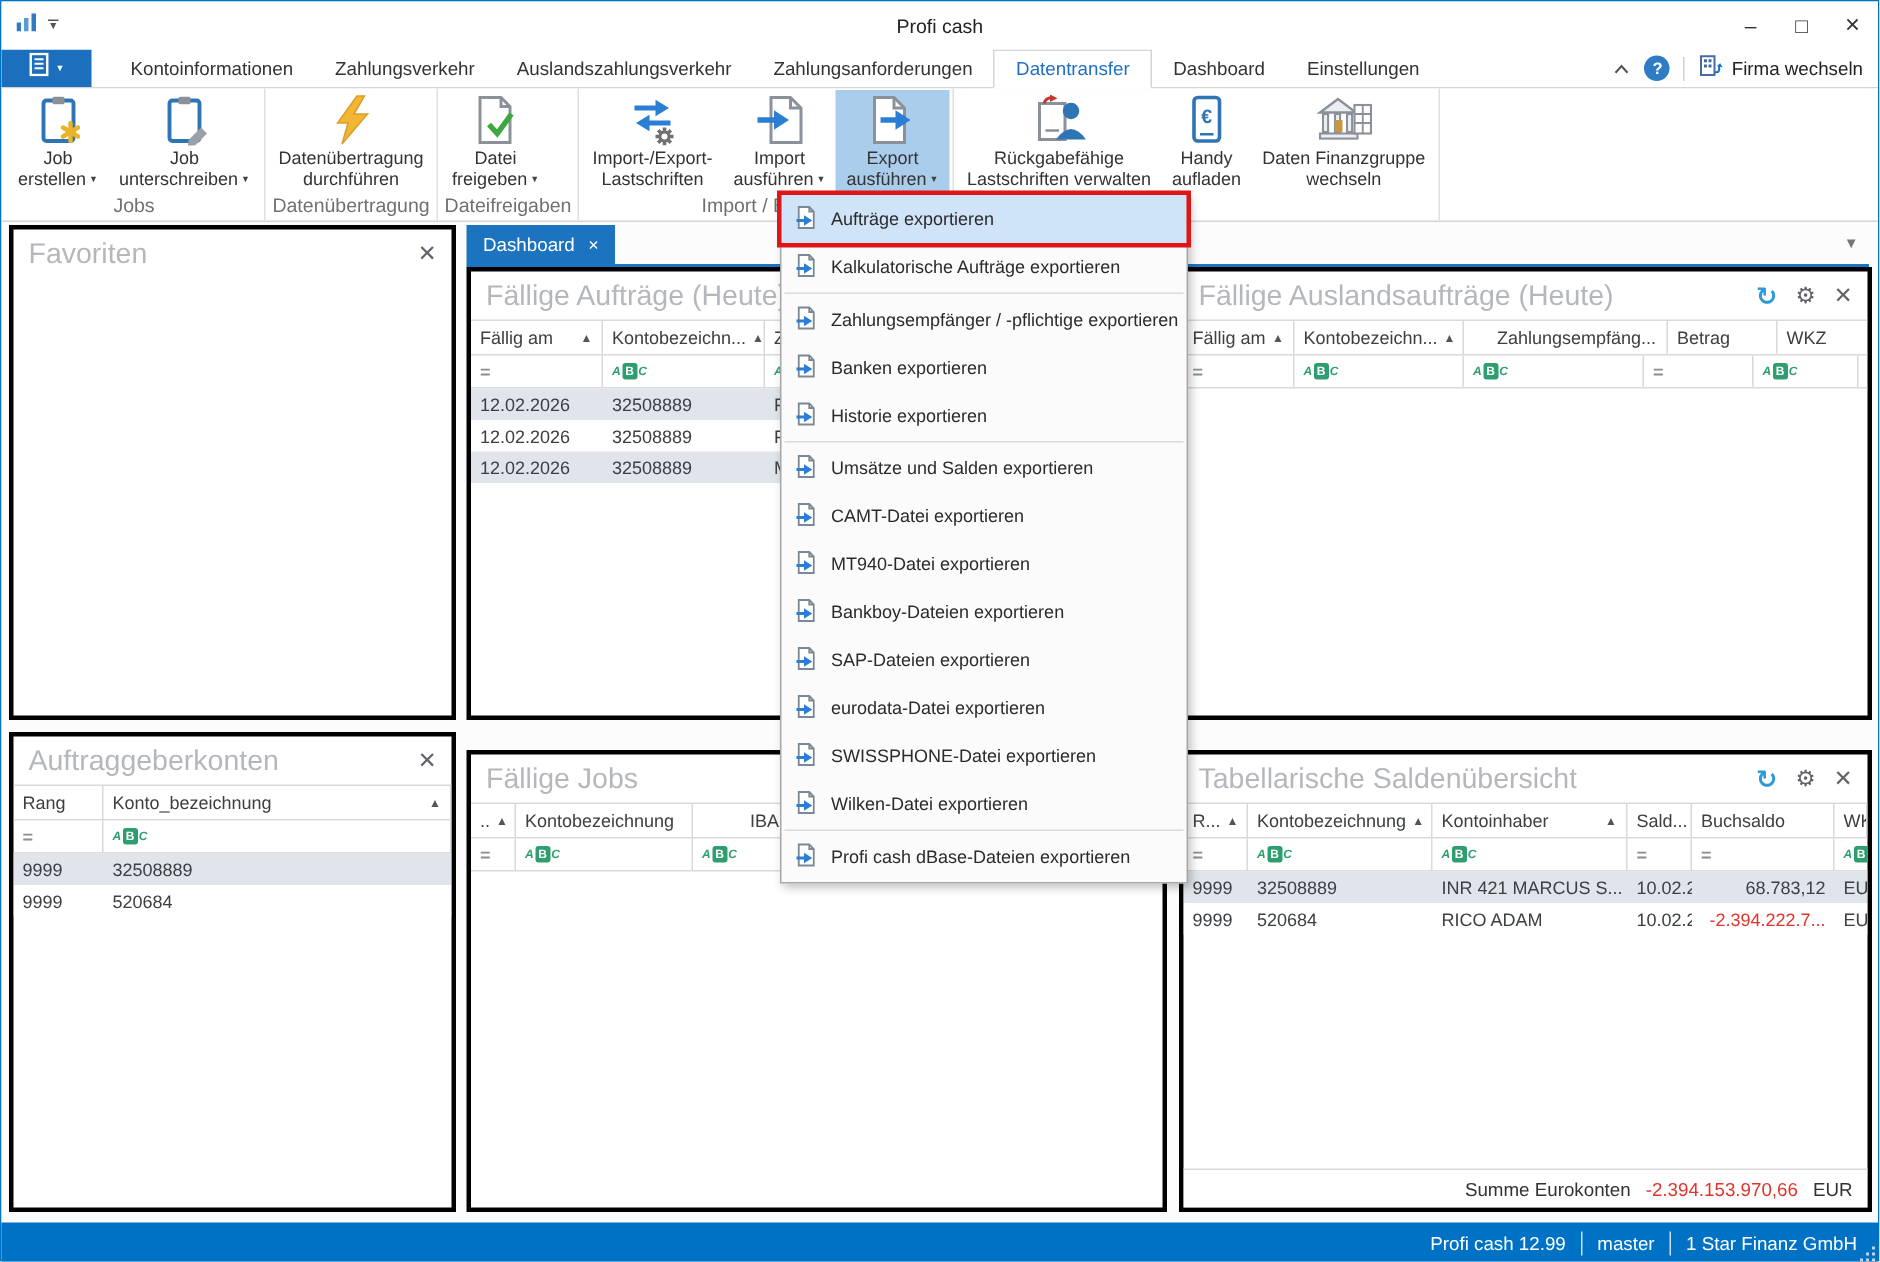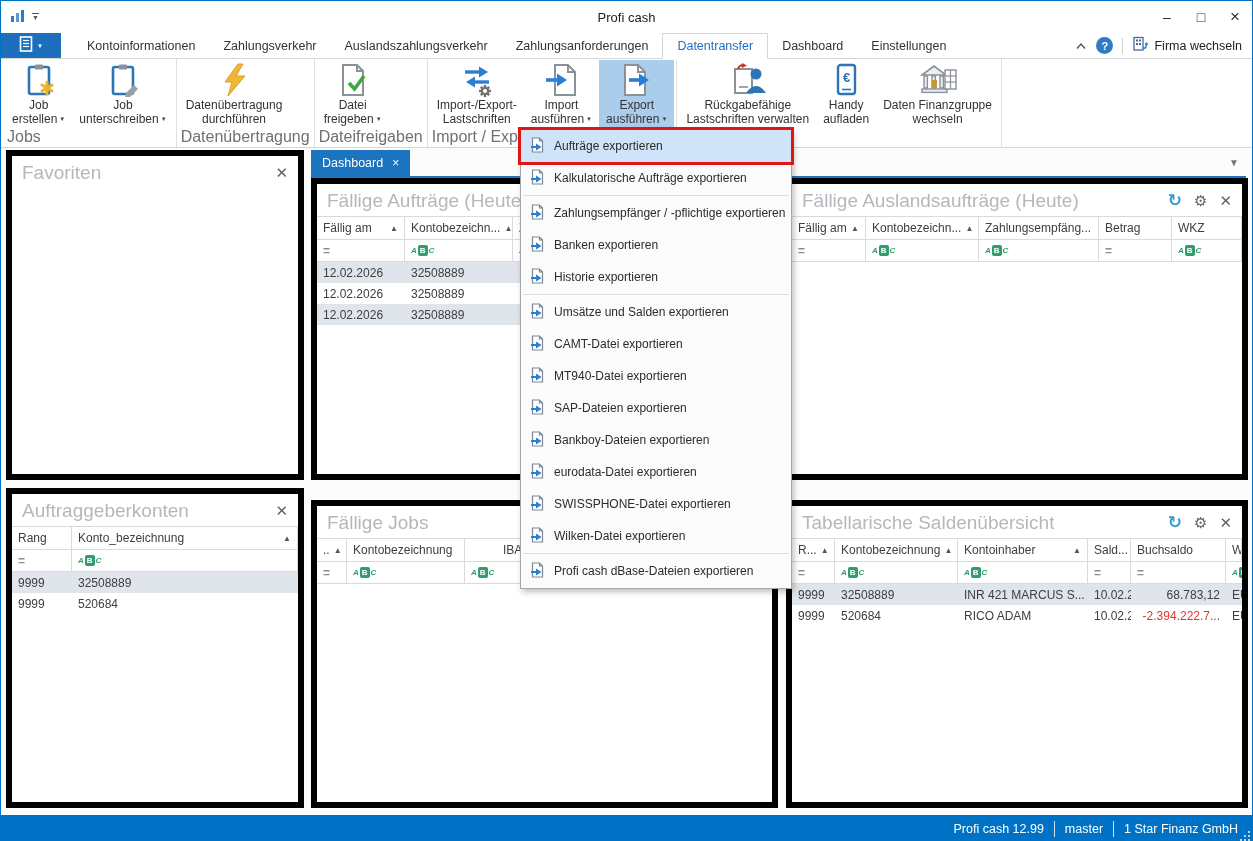--- a/index.html
+++ b/index.html
@@ -30,25 +30,25 @@
 
   
   .ribbon { height:89px; display:flex; align-items:stretch; background:#fff; border-bottom:1px solid #d5d5d5; padding-left:2px; }
   .rgroup { display:flex; flex-direction:column; border-right:1px solid #e0e0e0; }
   .rbuttons { display:flex; flex:1; align-items:stretch; padding:1px 2px 0 2px; }
   .rbtn { display:flex; flex-direction:column; align-items:center; padding:3px 7px 1px 7px; min-width:56px; }
   .rbtn.selected { background:#abcdec; }
   .rbtn .ricon { height:34px; display:flex; align-items:center; justify-content:center; }
   .rbtn .rlabel { text-align:center; font-size:12px; color:#333; line-height:14px; margin-top:1px; }
   .caret { font-size:6px; color:#444; vertical-align:2px; margin-left:2px; }
-  .rgroup-label { text-align:left; font-size:16px; color:#6d7176; padding:1px 4px 3px 4px; }
+  .rgroup-label { text-align:center; font-size:13px; color:#6d7176; padding:1px 4px 3px 4px; }
 
   
   .content { position:relative; height:667px; background:#fcfcfc; }
-  .panel { position:absolute; background:#fff; border:6px solid #000000; overflow:hidden; }
+  .panel { position:absolute; background:#fff; border:3px solid #000000; overflow:hidden; }
   .panel-head { display:flex; align-items:center; padding:6px 10px 4px 10px; }
   .panel-title { font-size:19px; color:#b4b8bc; font-weight:400; white-space:nowrap; overflow:hidden; }
   .panel-icons { margin-left:auto; display:flex; align-items:center; gap:12px; }
   .p-refresh { color:#2e9bd6; font-size:17px; font-weight:bold; line-height:16px; }
   .p-gear { color:#5f6368; font-size:15px; line-height:16px; }
   .p-close { color:#5f6368; font-size:15px; line-height:14px; }
 
   .dash-tab { position:absolute; left:310px; top:2px; height:26px; background:#1c74c0; color:#fff; display:flex; align-items:center; gap:9px; padding:0 11px; font-size:12.5px; }
   .dash-tab .x { font-size:12px; }
   .dash-underline { position:absolute; left:310px; right:6px; top:28px; height:2px; background:#1c74c0; }
@@ -524,21 +524,21 @@
       <div class="grid">
           <div class="g-row g-head">
             <div class="g-cell" style="width: 74px; flex: 0 0 74px;">
               <span>Fällig am</span>
               <span class="sort">▲</span>
             </div>
             <div class="g-cell" style="width: 113px; flex: 0 0 113px;">
               <span>Kontobezeichn...</span>
               <span class="sort">▲</span>
             </div>
-            <div class="g-cell" style="width: 120px; flex: 0 0 120px;">
+            <div class="g-cell" style="width: 120px; flex: 0 0 120px; margin-left: 16px;">
               <span>Zahlungsempfäng...</span>
             </div>
             <div class="g-cell" style="width: 73px; flex: 0 0 73px;">
               <span>Betrag</span>
             </div>
             <div class="g-cell" style="width: 70px; flex: 0 0 70px;">
               <span>WKZ</span>
             </div>
             <div class="g-cell" style="flex: 1 1 0%;">
               <span>Typ</span>
@@ -656,20 +656,25 @@
           </div>
           <div class="g-row g-data">
             <div class="g-cell" style="width: 43px; flex: 0 0 43px;">9999</div>
             <div class="g-cell" style="width: 123px; flex: 0 0 123px;">520684</div>
             <div class="g-cell" style="width: 130px; flex: 0 0 130px;">RICO ADAM</div>
             <div class="g-cell" style="width: 43px; flex: 0 0 43px;">10.02.2</div>
             <div class="g-cell right neg" style="width: 95px; flex: 0 0 95px;">-2.394.222.7...</div>
             <div class="g-cell" style="flex: 1 1 0%;">EUR</div>
           </div>
         </div>
+      <div class="summary-row">
+        <span>Summe Eurokonten</span>
+        <span class="summary-val">-2.394.153.970,66</span>
+        <span>EUR</span>
+      </div>
     </div>
 
   </div>
 
   <div class="statusbar">
     <span>Profi cash 12.99</span>
     <span class="sb-sep"></span>
     <span>master</span>
     <span class="sb-sep"></span>
     <span>1 Star Finanz GmbH</span>
@@ -758,38 +763,38 @@
           </svg></span>
         <span>MT940-Datei exportieren</span>
       </div>
       <div class="menu-item">
         <span><svg width="16" height="16" viewBox="0 0 16 16">
             <path d="M3.5 1 h7 l3 3 v11 h-10 z" fill="#fff" stroke="#7b8794" stroke-width="1.2"></path>
             <path d="M10.5 1 v3 h3" fill="none" stroke="#7b8794" stroke-width="1.2"></path>
             <line x1="2" y1="10" x2="8" y2="10" stroke="#2a7fd4" stroke-width="2"></line>
             <polygon points="7,6.5 12.5,10 7,13.5" fill="#2a7fd4"></polygon>
           </svg></span>
+        <span>Bankboy-Dateien exportieren</span>
+      </div>
+      <div class="menu-item">
+        <span><svg width="16" height="16" viewBox="0 0 16 16">
+            <path d="M3.5 1 h7 l3 3 v11 h-10 z" fill="#fff" stroke="#7b8794" stroke-width="1.2"></path>
+            <path d="M10.5 1 v3 h3" fill="none" stroke="#7b8794" stroke-width="1.2"></path>
+            <line x1="2" y1="10" x2="8" y2="10" stroke="#2a7fd4" stroke-width="2"></line>
+            <polygon points="7,6.5 12.5,10 7,13.5" fill="#2a7fd4"></polygon>
+          </svg></span>
         <span>SAP-Dateien exportieren</span>
       </div>
       <div class="menu-item">
         <span><svg width="16" height="16" viewBox="0 0 16 16">
             <path d="M3.5 1 h7 l3 3 v11 h-10 z" fill="#fff" stroke="#7b8794" stroke-width="1.2"></path>
             <path d="M10.5 1 v3 h3" fill="none" stroke="#7b8794" stroke-width="1.2"></path>
             <line x1="2" y1="10" x2="8" y2="10" stroke="#2a7fd4" stroke-width="2"></line>
             <polygon points="7,6.5 12.5,10 7,13.5" fill="#2a7fd4"></polygon>
           </svg></span>
-        <span>Bankboy-Dateien exportieren</span>
-      </div>
-      <div class="menu-item">
-        <span><svg width="16" height="16" viewBox="0 0 16 16">
-            <path d="M3.5 1 h7 l3 3 v11 h-10 z" fill="#fff" stroke="#7b8794" stroke-width="1.2"></path>
-            <path d="M10.5 1 v3 h3" fill="none" stroke="#7b8794" stroke-width="1.2"></path>
-            <line x1="2" y1="10" x2="8" y2="10" stroke="#2a7fd4" stroke-width="2"></line>
-            <polygon points="7,6.5 12.5,10 7,13.5" fill="#2a7fd4"></polygon>
-          </svg></span>
         <span>eurodata-Datei exportieren</span>
       </div>
       <div class="menu-item">
         <span><svg width="16" height="16" viewBox="0 0 16 16">
             <path d="M3.5 1 h7 l3 3 v11 h-10 z" fill="#fff" stroke="#7b8794" stroke-width="1.2"></path>
             <path d="M10.5 1 v3 h3" fill="none" stroke="#7b8794" stroke-width="1.2"></path>
             <line x1="2" y1="10" x2="8" y2="10" stroke="#2a7fd4" stroke-width="2"></line>
             <polygon points="7,6.5 12.5,10 7,13.5" fill="#2a7fd4"></polygon>
           </svg></span>
         <span>SWISSPHONE-Datei exportieren</span>

